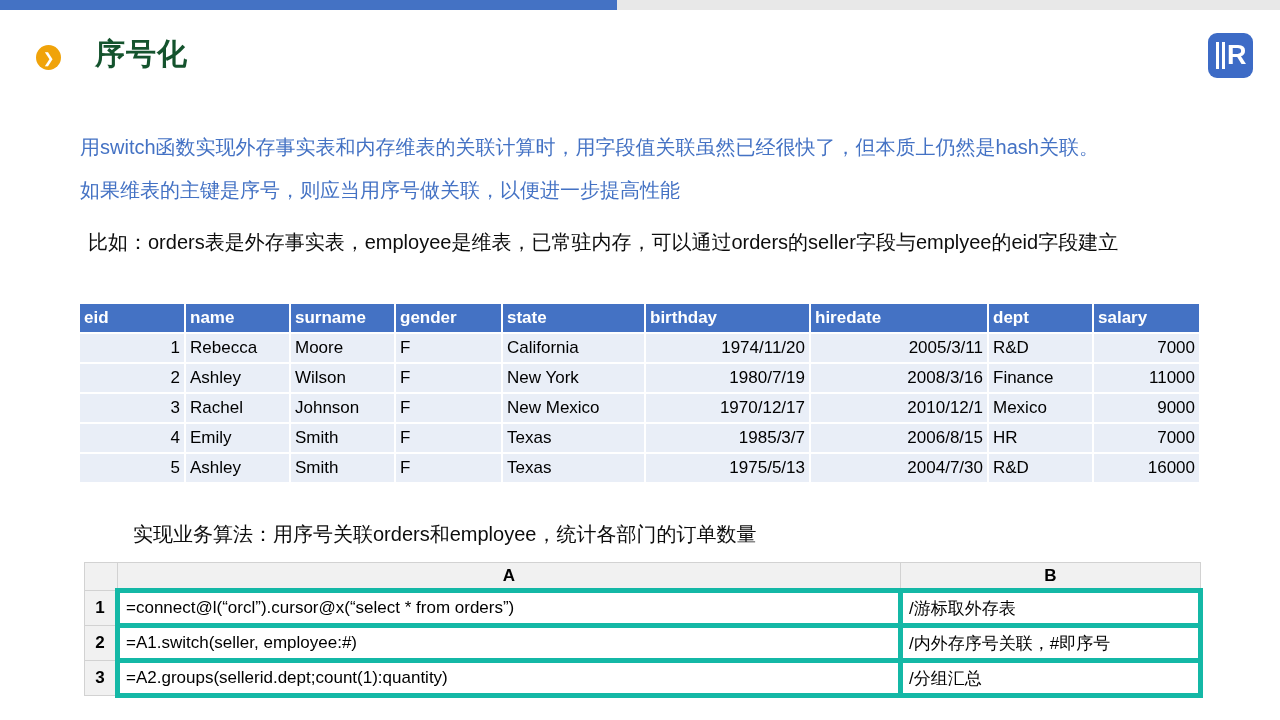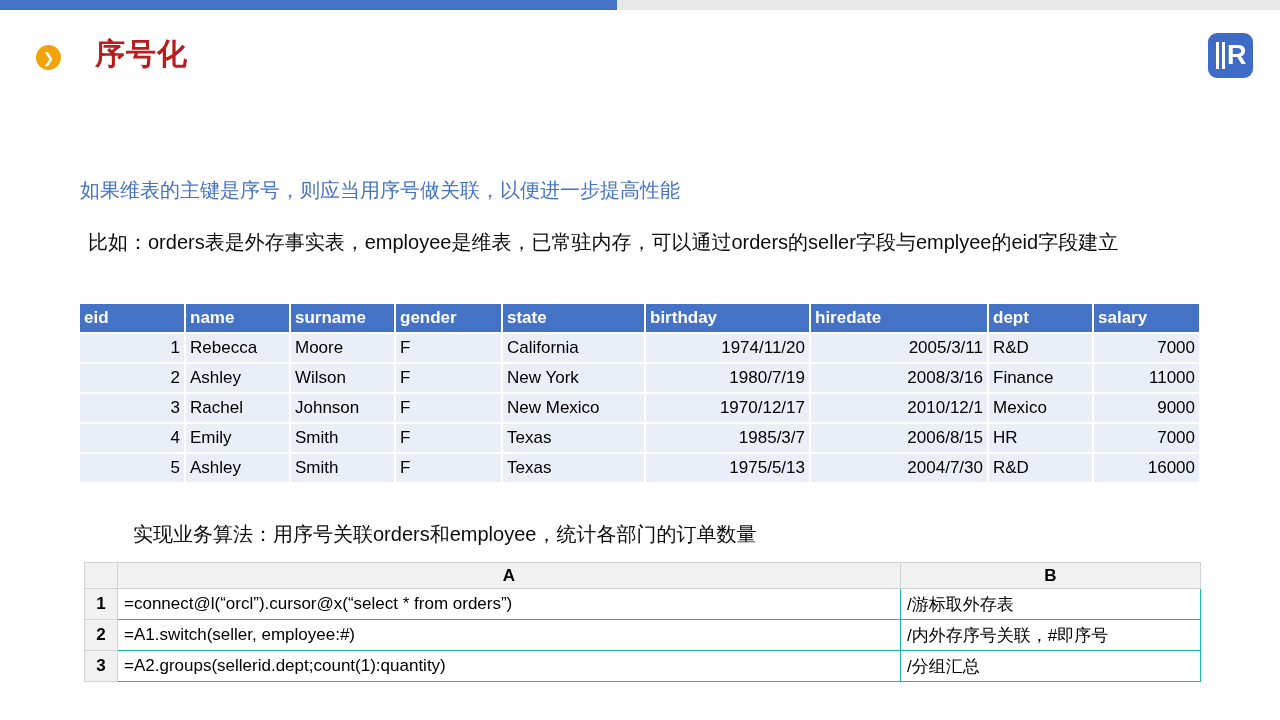--- a/index.html
+++ b/index.html
@@ -11,21 +11,21 @@
   .topbar-accent{position:absolute;left:0;top:0;width:617px;height:10px;background:#4472C4;}
   .topbar-secondary{position:absolute;left:617px;top:0;width:663px;height:10px;background:#e8e8e8;}
 
   
   .title-row{position:absolute;left:36px;top:34px;display:flex;align-items:center;}
   .bullet{
     width:25px;height:25px;border-radius:50%;background:#F0A30A;color:#fff;
     display:flex;align-items:center;justify-content:center;
     font-size:14px;font-weight:bold;margin-top:6px;
   }
-  .page-title{margin:0 0 0 34px;font-size:30px;font-weight:600;color:#b91c1c;letter-spacing:1px;}
+  .page-title{margin:0 0 0 34px;font-size:30px;font-weight:600;color:#14532d;letter-spacing:1px;}
 
   
   .logo{position:absolute;left:1208px;top:33px;width:45px;height:45px;background:#3d6bc6;border-radius:9px;}
   .logo .stripe{position:absolute;background:#fff;top:9px;height:27px;width:3px;}
   .logo .s1{left:8px;}
   .logo .s2{left:14px;}
   .logo .rletter{
     position:absolute;left:19px;top:7px;color:#fff;font-size:27px;font-weight:bold;
     font-family:"Liberation Sans",sans-serif;line-height:30px;
   }
@@ -50,21 +50,21 @@
   .emp td:last-child{border-right:none;}
   .emp .r{text-align:right;}
 
   
   .code{position:absolute;left:84px;top:562px;width:1116px;font-size:17px;color:#000;}
   .code th{
     background:#f1f1f1;border:1px solid #d2d2d2;font-weight:bold;height:25px;
     text-align:center;padding:0;
   }
   .code td{
-    background:#fff;border:1px solid #14b8a6;height:30px;padding:0 6px;
+    background:#fff;border:5px solid #14b8a6;height:30px;padding:0 6px;
     overflow:hidden;white-space:nowrap;text-align:left;
   }
   .code tbody th{height:30px;}
 </style>
 </head>
 <body>
 
 <div class="topbar-accent"></div>
 <div class="topbar-secondary"></div>
 
@@ -72,21 +72,21 @@
   <div class="bullet">❯</div>
   <h1 class="page-title">序号化</h1>
 </div>
 
 <div class="logo">
   <div class="stripe s1"></div>
   <div class="stripe s2"></div>
   <div class="rletter">R</div>
 </div>
 
-<p class="intro"><br><span>如果维表的主键是序号，则应当用序号做关联，以便进一步提高性能</span></p>
+<p class="intro"><span>用switch函数实现外存事实表和内存维表的关联计算时，用字段值关联虽然已经很快了，但本质上仍然是hash关联。</span><br><span>如果维表的主键是序号，则应当用序号做关联，以便进一步提高性能</span></p>
 
 <p class="example"><span>比如：orders表是外存事实表，employee是维表，已常驻内存，可以通过orders的seller字段与emplyee的eid字段建立</span><br></p>
 
 <table class="emp">
   <colgroup>
       <col style="width: 105px;">
       <col style="width: 105px;">
       <col style="width: 105px;">
       <col style="width: 107px;">
       <col style="width: 143px;">

